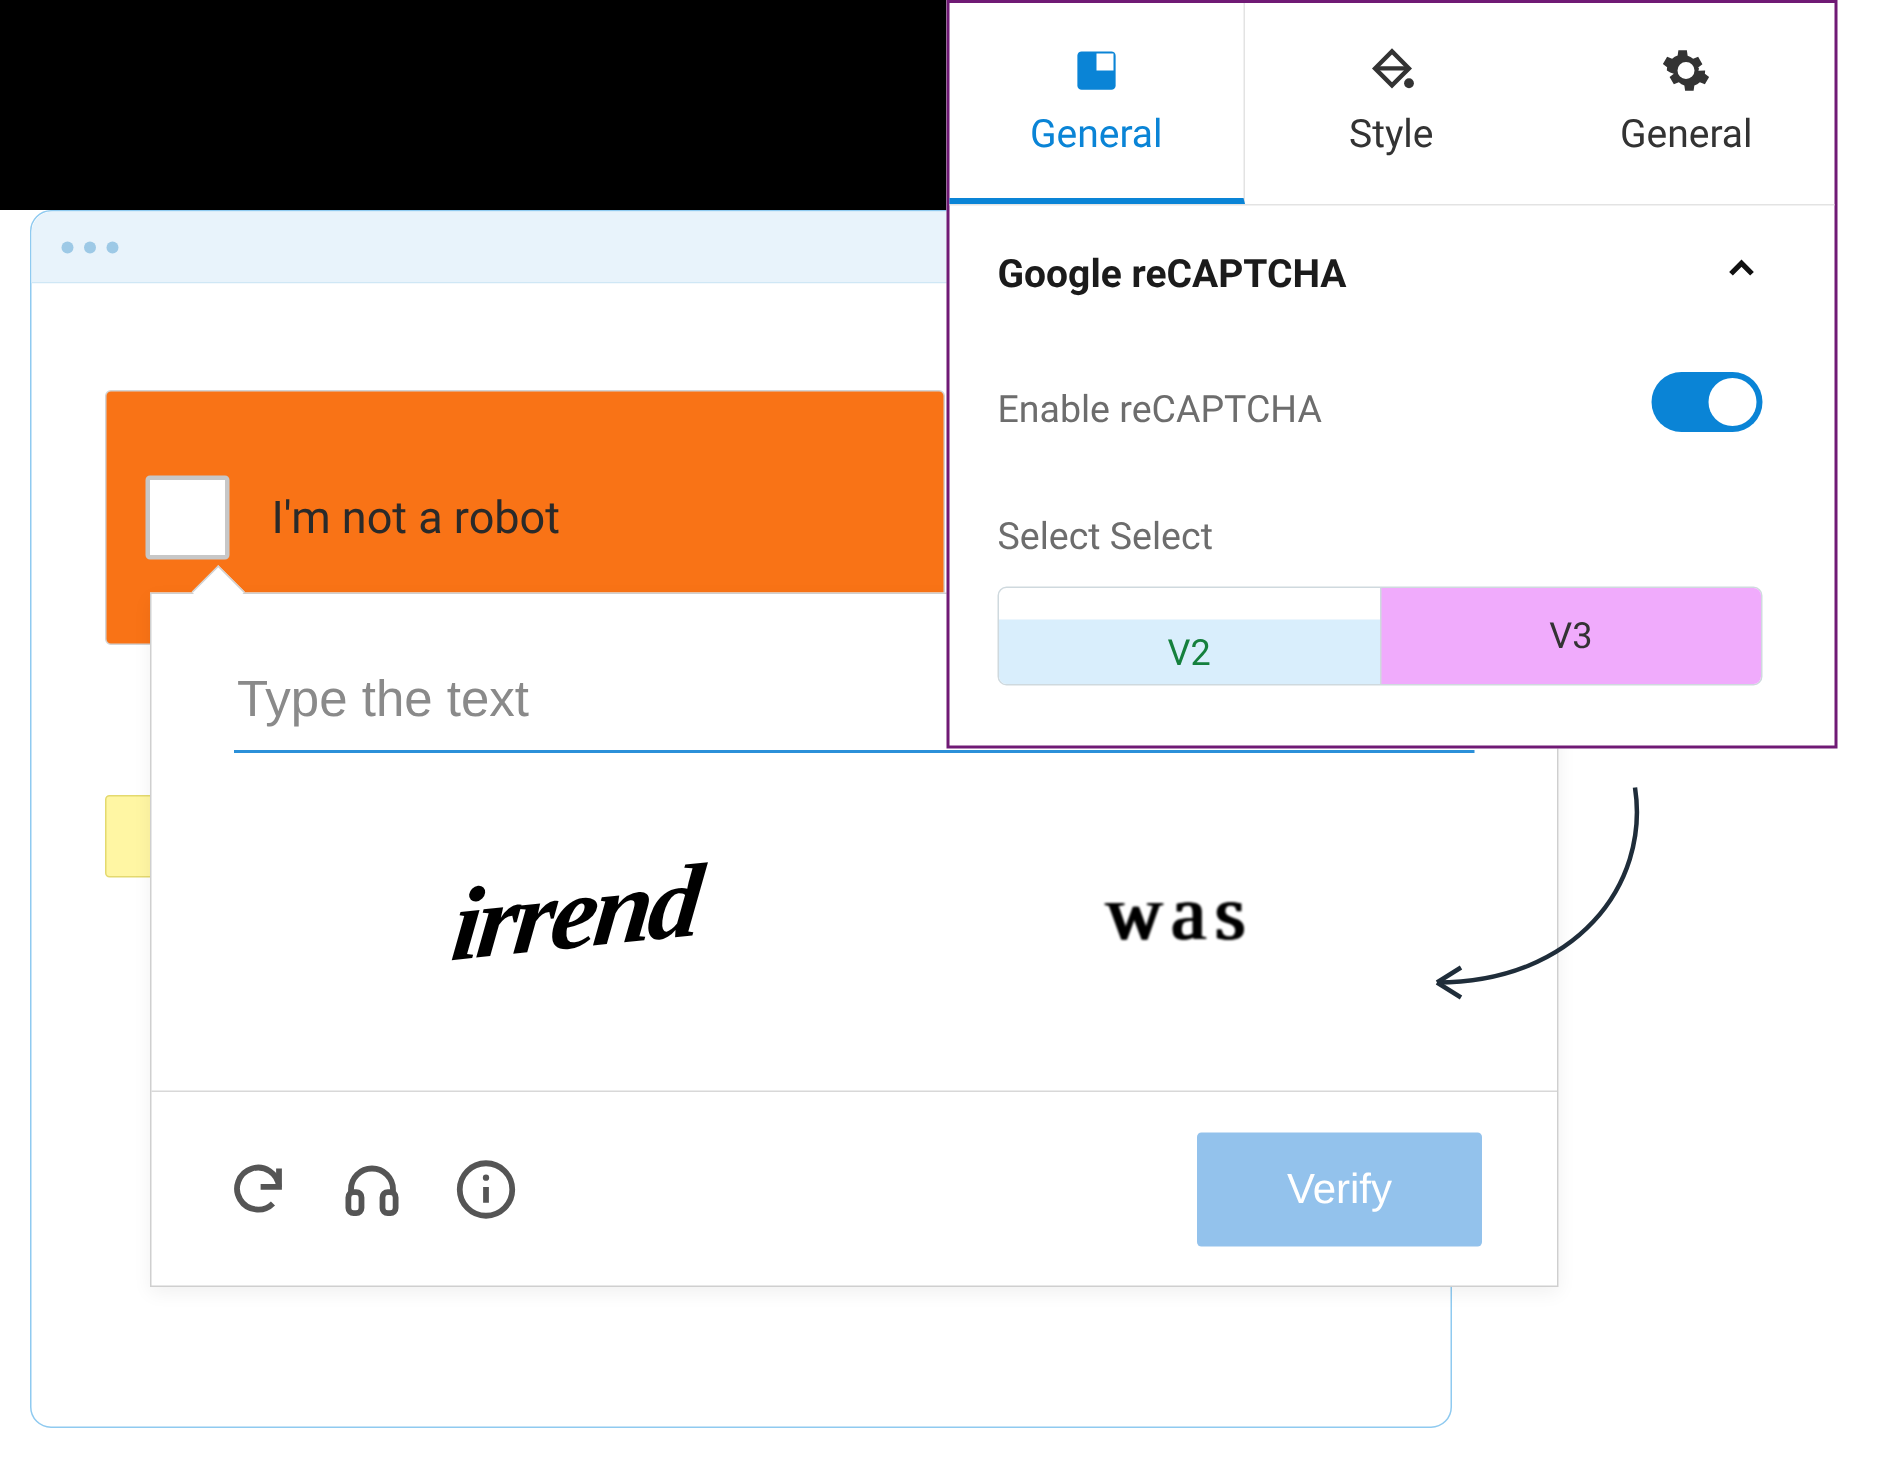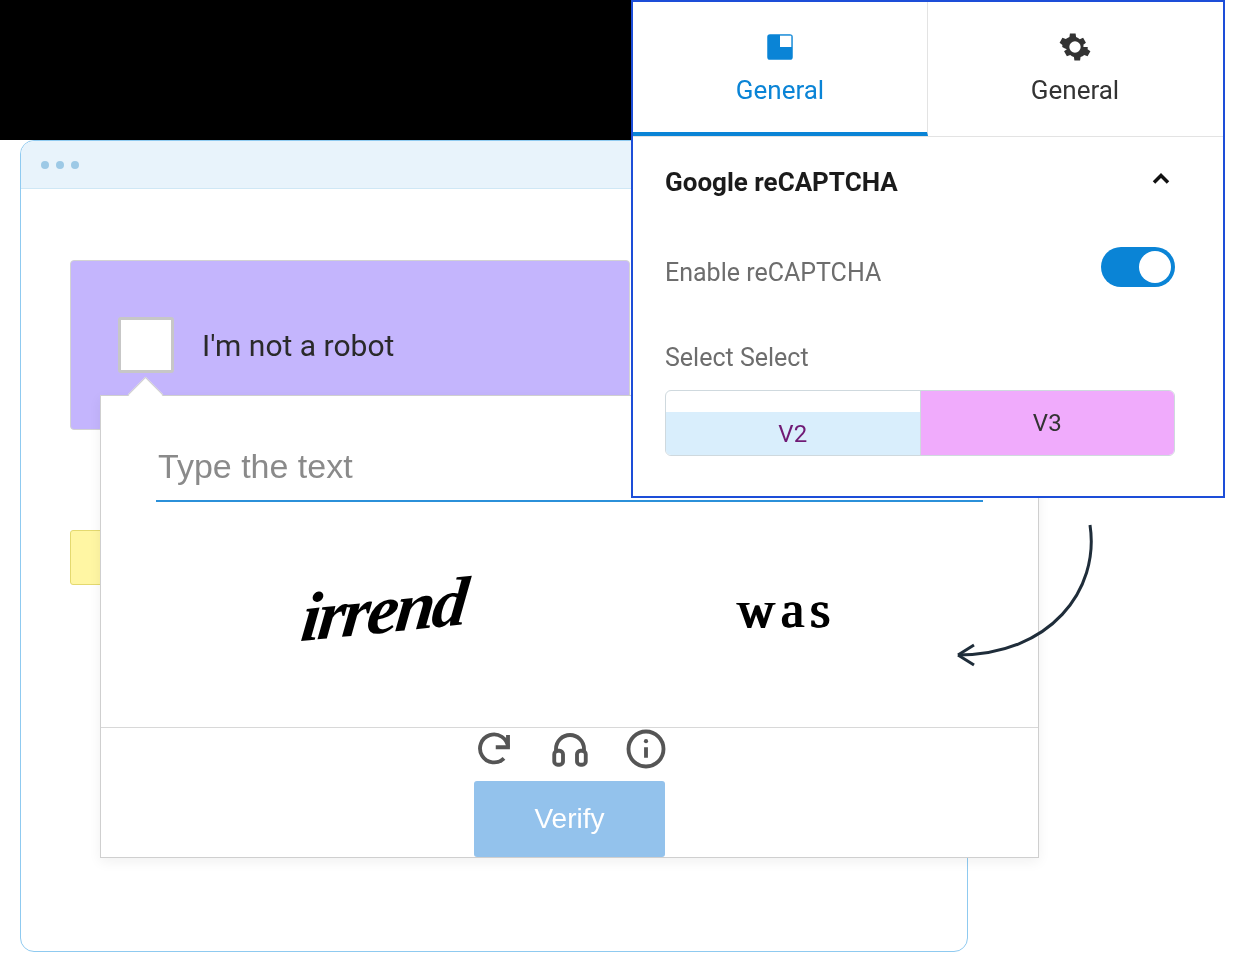--- a/index.html
+++ b/index.html
@@ -41,26 +41,26 @@
   .traffic-dots span {
     width: 8px; height: 8px; border-radius: 50%;
     background: #9dc9e6;
   }
 
   
   .recaptcha-anchor {
     position: absolute;
     left: 70px; top: 260px;
     width: 560px; height: 170px;
-    background: #c4b5fd;
+    background: #f97316;
     border: 1px solid #d3d3d3;
     border-radius: 4px;
     display: flex;
     align-items: center;
-    padding-left: 47px;
+    padding-left: 26px;
     gap: 28px;
   }
   .recaptcha-checkbox {
     width: 56px; height: 56px;
     background: #fff;
     border: 3px solid #c7c7c7;
     border-radius: 3px;
   }
   .recaptcha-label {
     font-size: 30px;
@@ -135,21 +135,20 @@
     text-shadow: 1px 0 0 #000, -1px 0 0 #000;
     filter: blur(0.6px);
   }
   .challenge-bottom {
     border-top: 1px solid #d8d8d8;
     height: 130px;
     display: flex;
     align-items: center;
     justify-content: space-between;
     padding: 0 50px;
-    flex-direction: column;
   }
   .challenge-icons {
     display: flex;
     align-items: center;
     gap: 34px;
   }
   .challenge-icons .ic {
     width: 42px; height: 42px;
     color: #555;
   }
@@ -162,21 +161,21 @@
     padding: 22px 60px;
     cursor: pointer;
   }
 
   
   .settings-panel {
     position: absolute;
     left: 631px; top: 0;
     width: 594px;
     background: #fff;
-    border: 2px solid #1d4ed8;
+    border: 2px solid #701a75;
   }
   .settings-tabs {
     display: flex;
     height: 135px;
     border-bottom: 1px solid #e3e3e3;
   }
   .settings-tab {
     flex: 1;
     display: flex;
     flex-direction: column;
@@ -252,21 +251,21 @@
     display: flex;
     align-items: center;
     justify-content: center;
     font-size: 24px;
     color: #333;
     cursor: pointer;
     background: #f0abfc;
   }
   .segmented .seg.active {
     background: #d9eefc;
-    color: #701a75;
+    color: #15803d;
     margin-top: 21px;
   }
   .segmented .seg + .seg { border-left: 1px solid #cfd9de; }
 
   
   .arrow {
     position: absolute;
     left: 940px; top: 520px;
     width: 170px; height: 160px;
     pointer-events: none;
@@ -335,20 +334,30 @@
       <span class="tab-icon">
         <svg viewBox="0 0 24 24" width="34" height="34">
             <rect x="3" y="3" width="18" height="18" rx="2" fill="#0a84d6"></rect>
             <rect x="12" y="4" width="8" height="8" fill="#fff"></rect>
           </svg>
       </span>
       <span>General</span>
     </div>
     <div class="settings-tab">
       <span class="tab-icon">
+        <svg viewBox="0 0 24 24" width="34" height="34" fill="none" stroke="#333" stroke-width="2">
+          <path d="M12 3 L20 11 L12 19 L4 11 Z"></path>
+          <path d="M4 11 H20"></path>
+          <circle cx="20" cy="18" r="2.3" fill="#333" stroke="none"></circle>
+        </svg>
+      </span>
+      <span>Style</span>
+    </div>
+    <div class="settings-tab">
+      <span class="tab-icon">
         <svg viewBox="0 0 24 24" width="34" height="34" fill="#333">
           <path d="M12 8a4 4 0 1 0 0 8 4 4 0 0 0 0-8zm9 4a9 9 0 0 1-.12 1.5l2 1.55-2 3.46-2.35-.95a7.5 7.5 0 0 1-2.6 1.5l-.35 2.5h-4l-.35-2.5a7.5 7.5 0 0 1-2.6-1.5l-2.35.95-2-3.46 2-1.55A9 9 0 0 1 3 12a9 9 0 0 1 .12-1.5l-2-1.55 2-3.46 2.35.95a7.5 7.5 0 0 1 2.6-1.5L8.42 2.5h4l.35 2.5a7.5 7.5 0 0 1 2.6 1.5l2.35-.95 2 3.46-2 1.55c.8.5.12 1 .12 1.5z"></path>
         </svg>
       </span>
       <span>General</span>
     </div>
   </div>
 
   <div class="panel-body">
     <div class="section-header">

